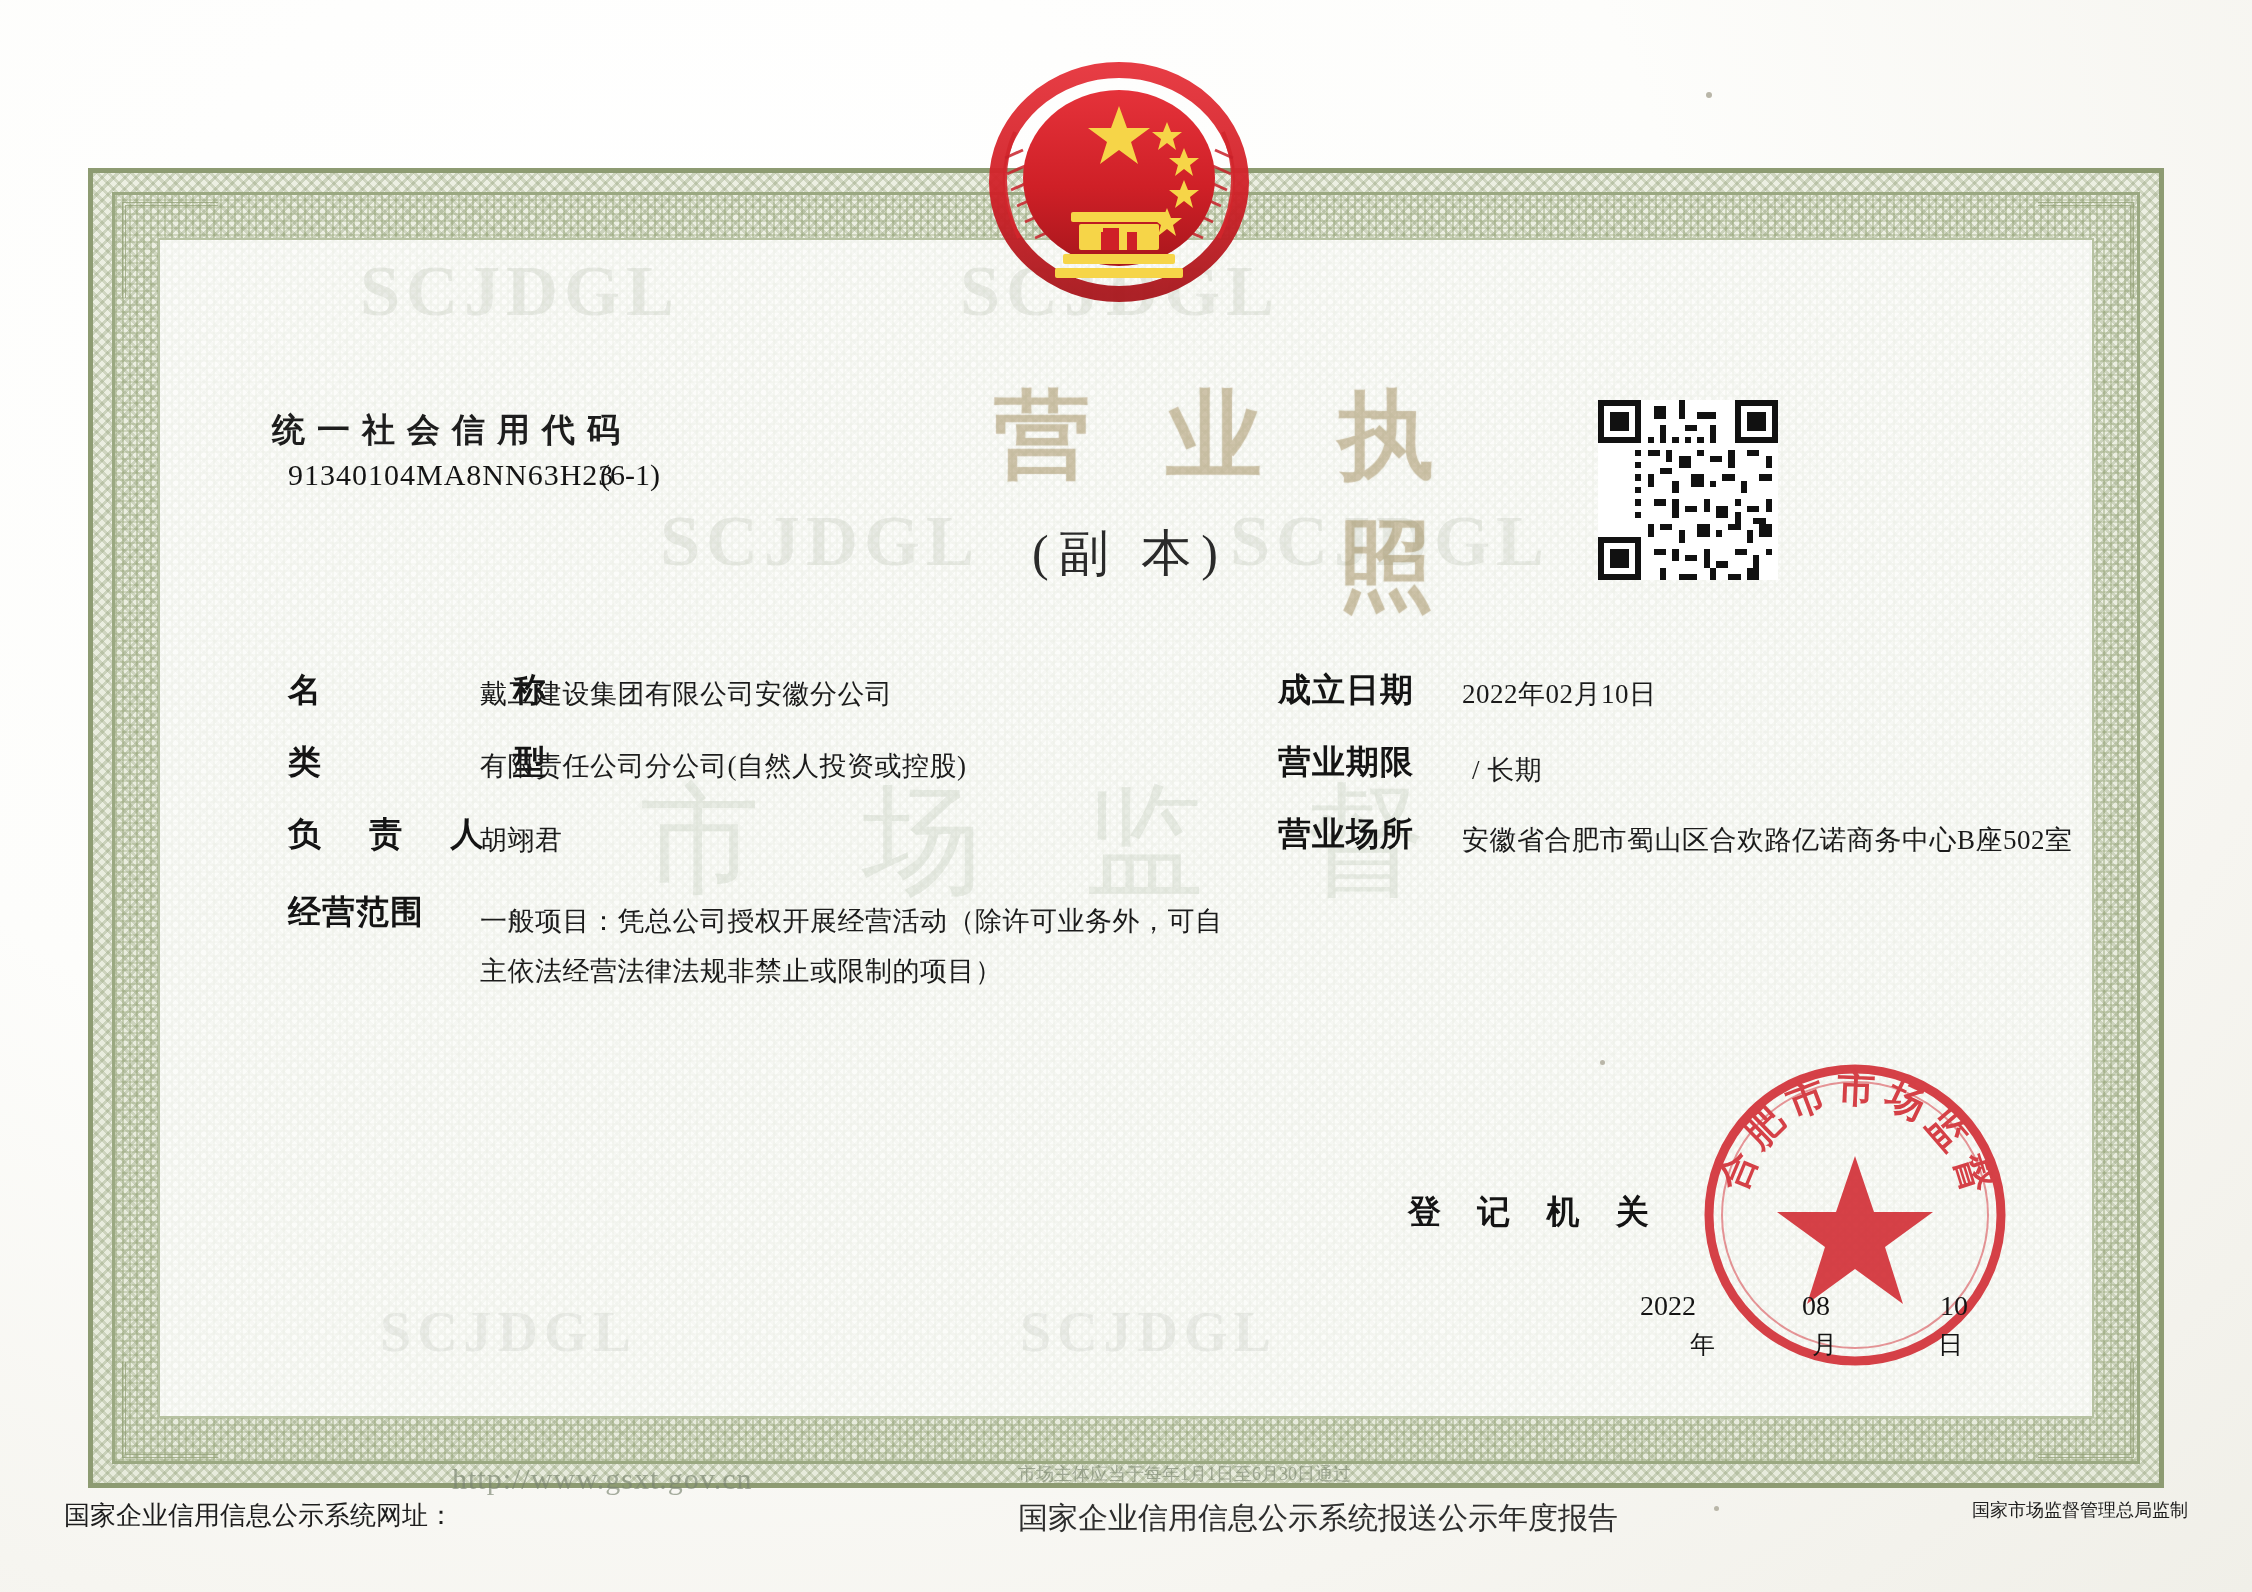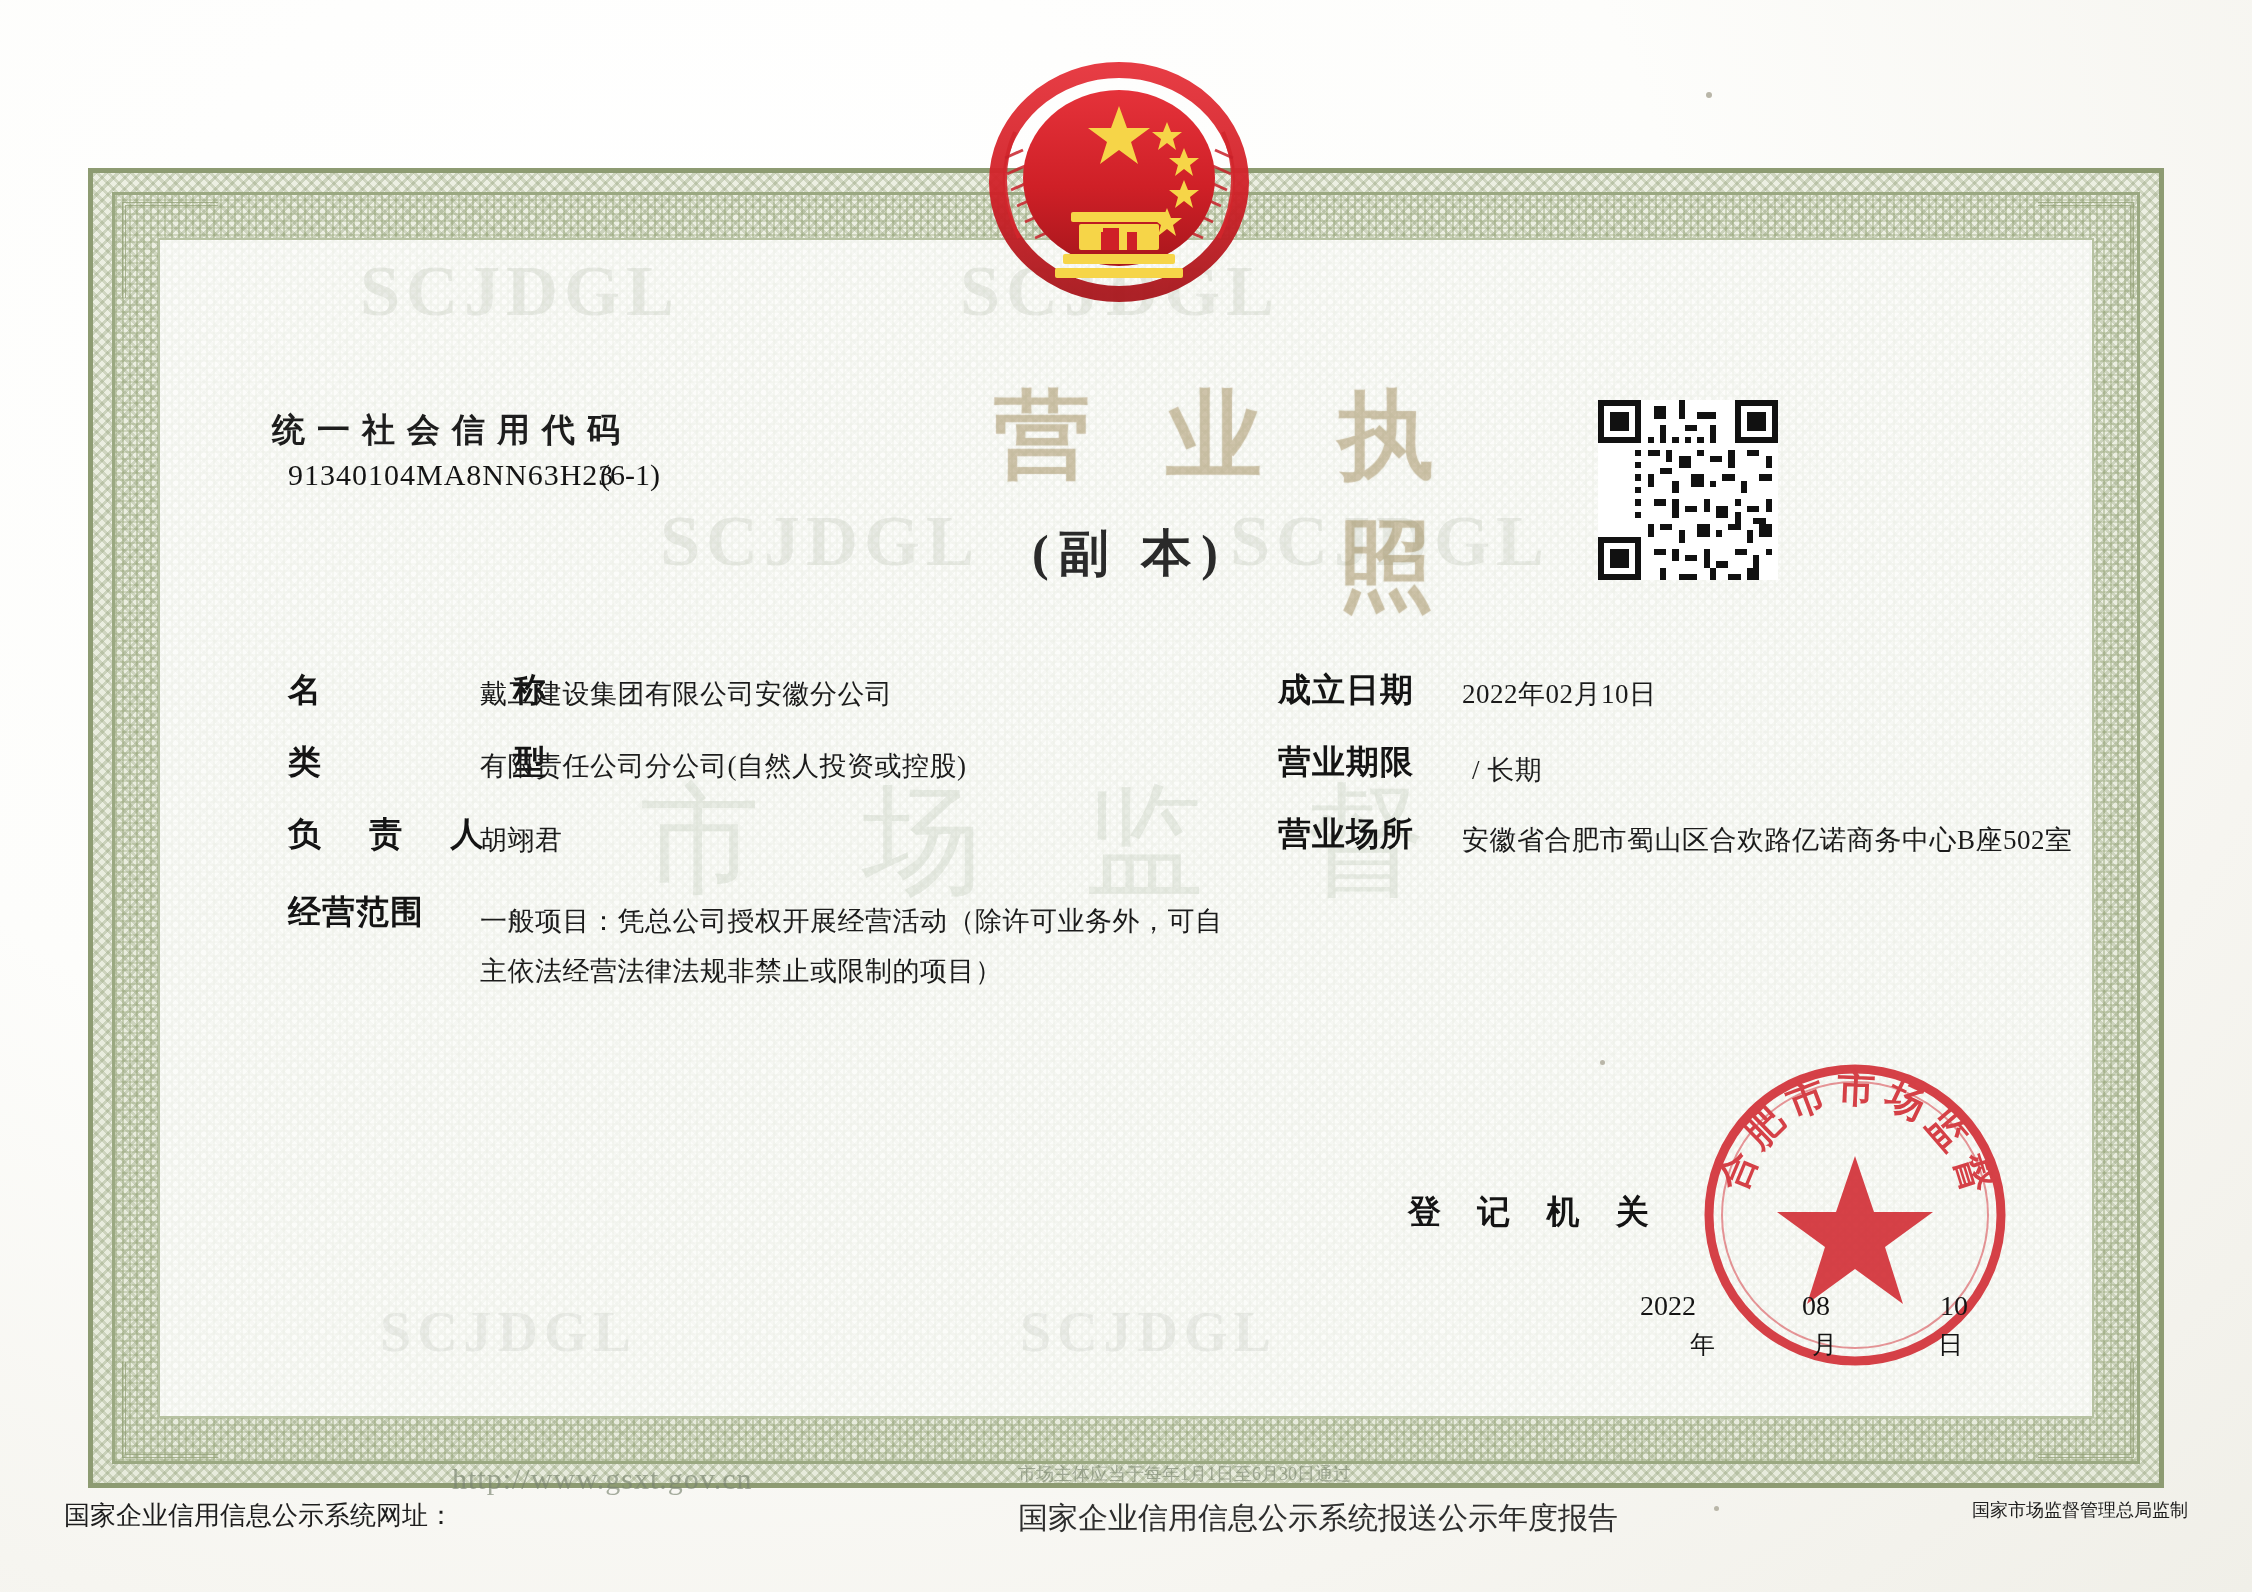--- a/index.html
+++ b/index.html
@@ -146,21 +146,21 @@
     -webkit-text-fill-color: transparent;
     text-shadow: 0 2px 1px rgba(120,90,20,.35);
   }
   #title-sub {
     position: absolute;
     left: 940px;
     top: 520px;
     width: 380px;
     text-align: center;
     font-size: 50px;
-    font-weight: bold;
+    font-weight: normal;
     letter-spacing: 10px;
     color: #2a2a2a;
     font-family: "Liberation Serif", serif;
   }
 
   
   #credit-label {
     position: absolute;
     left: 272px;
     top: 408px;

